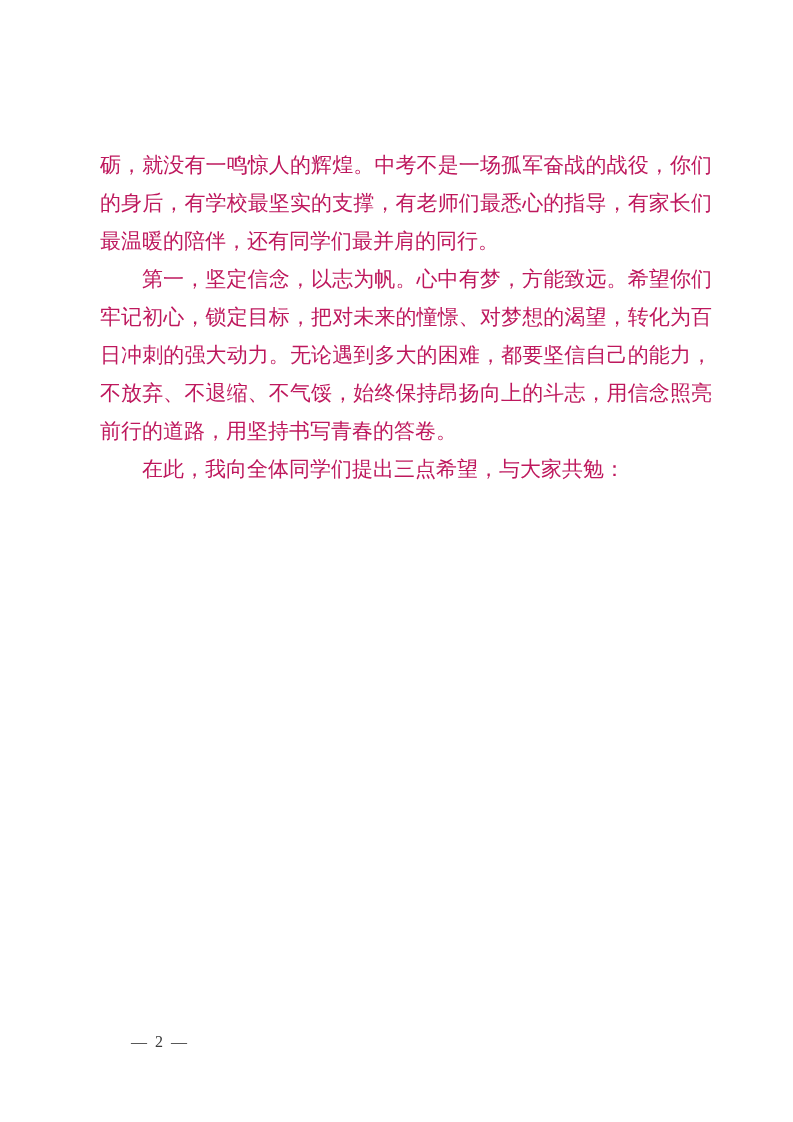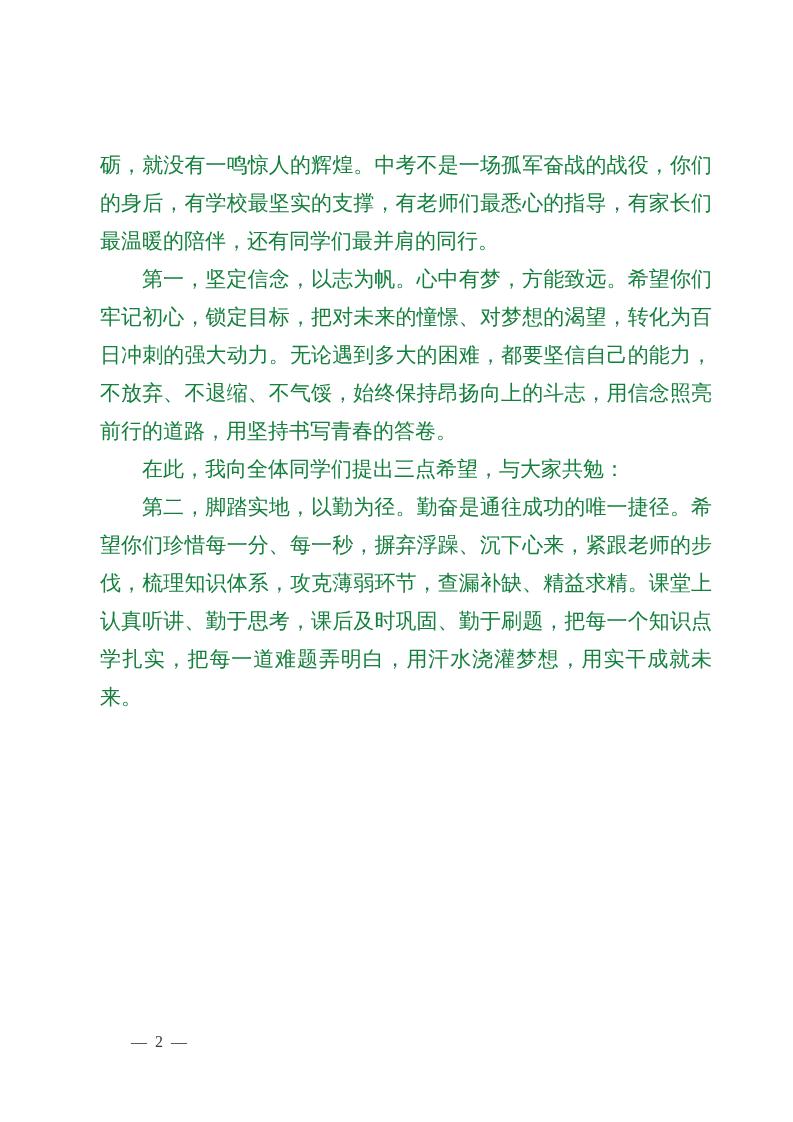--- a/index.html
+++ b/index.html
@@ -26,21 +26,21 @@
     position: absolute;
     left: 100px;
     top: 146px;
     width: 612px;
   }
   .para {
     margin: 0;
     padding: 0;
     font-size: 21px;
     line-height: 38px;
-    color: #15803d;
+    color: #be185d;
     text-align: justify;
     text-justify: inter-ideograph;
     text-indent: 2em;
     letter-spacing: 0;
     font-weight: 400;
   }
   .para.no-indent {
     text-indent: 0;
   }
   .page-number {
@@ -55,17 +55,16 @@
   }
 </style>
 </head>
 <body>
 
 <div class="page">
   <div class="page-content">
     <p class="para no-indent">砺，就没有一鸣惊人的辉煌。中考不是一场孤军奋战的战役，你们的身后，有学校最坚实的支撑，有老师们最悉心的指导，有家长们最温暖的陪伴，还有同学们最并肩的同行。</p>
     <p class="para">第一，坚定信念，以志为帆。心中有梦，方能致远。希望你们牢记初心，锁定目标，把对未来的憧憬、对梦想的渴望，转化为百日冲刺的强大动力。无论遇到多大的困难，都要坚信自己的能力，不放弃、不退缩、不气馁，始终保持昂扬向上的斗志，用信念照亮前行的道路，用坚持书写青春的答卷。</p>
     <p class="para">在此，我向全体同学们提出三点希望，与大家共勉：</p>
-    <p class="para">第二，脚踏实地，以勤为径。勤奋是通往成功的唯一捷径。希望你们珍惜每一分、每一秒，摒弃浮躁、沉下心来，紧跟老师的步伐，梳理知识体系，攻克薄弱环节，查漏补缺、精益求精。课堂上认真听讲、勤于思考，课后及时巩固、勤于刷题，把每一个知识点学扎实，把每一道难题弄明白，用汗水浇灌梦想，用实干成就未来。</p>
   </div>
 
   <div class="page-number">— 2 —</div>
 </div>
 
 </body></html>

